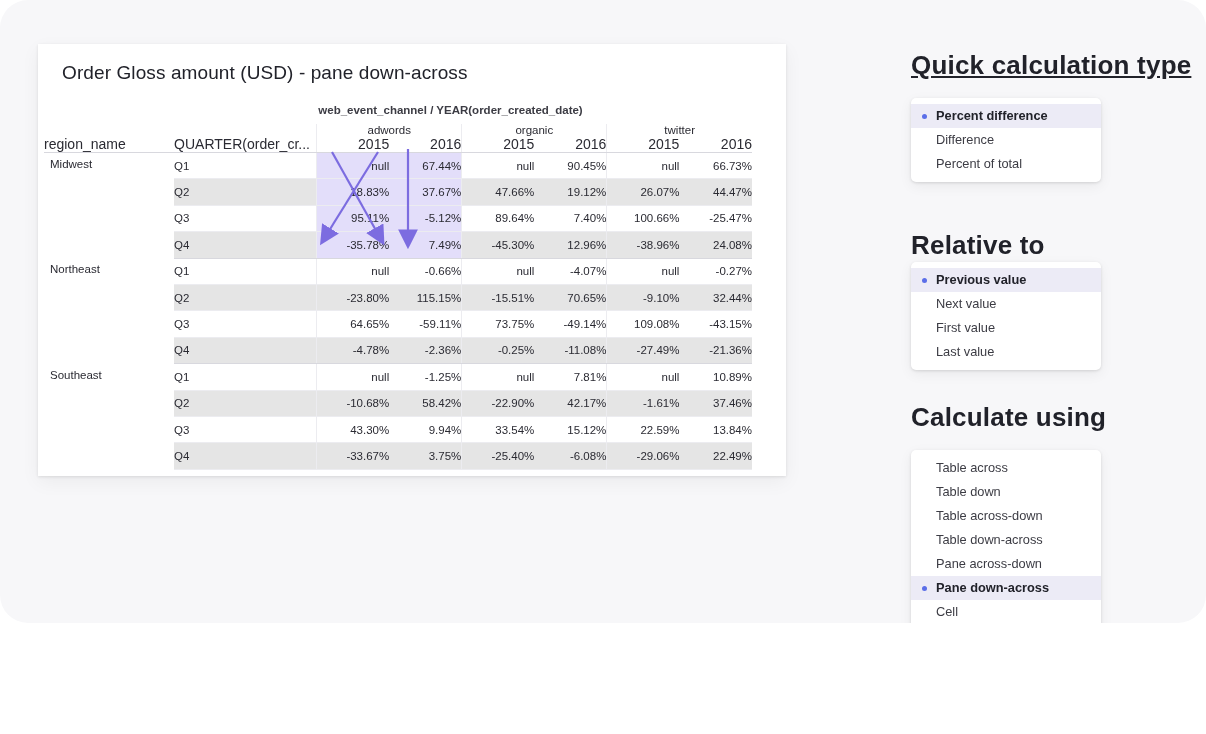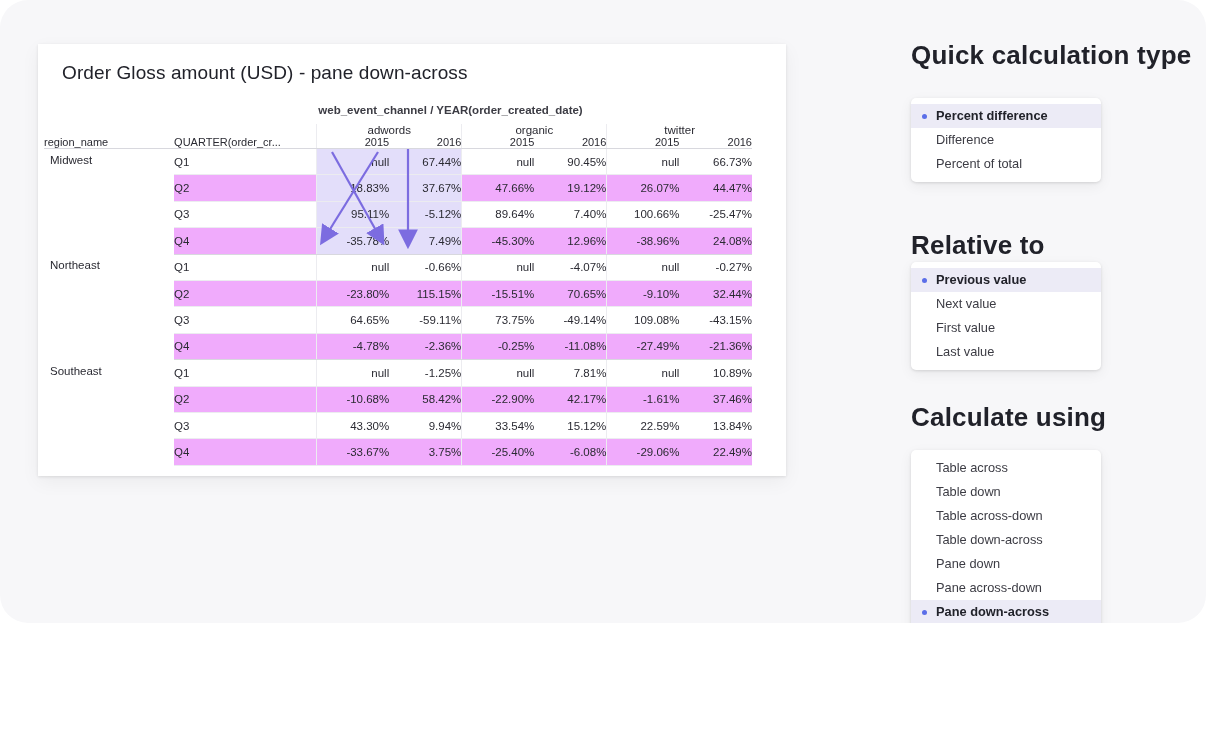--- a/index.html
+++ b/index.html
@@ -54,41 +54,41 @@
   .chan-head {
     text-align: center;
     font-size: 11.5px;
     color: #2a2a32;
     padding: 5px 0 6px 0;
   }
   .hdr-row td {
     border-bottom: 1px solid #d8d8de;
     vertical-align: bottom;
     padding-bottom: 6px;
-    font-size: 11px;
+    font-size: 14px;
     color: #2a2a32;
   }
   .hdr-left { padding-left: 6px; }
   .yr { text-align: right; padding-right: 10px; }
   .body-row td {
     height: 26.4px;
     border-bottom: 1px solid #ececf0;
   }
   .body-row td.region {
     border-bottom: none;
     padding-left: 6px;
     vertical-align: top;
     padding-top: 5px;
   }
   .region-sep {
     border-bottom: 1px solid #d8d8de !important;
   }
   .qtr { padding-left: 6px; color: #2a2a32; }
   .num { text-align: right; padding-right: 10px; color: #2a2a32; }
-  .shade { background: #f0abfc; }
+  .shade { background: #e5e5e5; }
   .sel { background: #e3defa; }
   .colline { border-left: 1px solid #ececf0; }
   
   .arrows { position: absolute; left: 0; top: 0; pointer-events: none; }
   
   .panel-title {
     position: absolute;
     font-size: 26px;
     font-weight: bold;
     color: #21222a;
@@ -284,41 +284,40 @@
         </defs>
         <g stroke="#7c6ce0" stroke-width="2.2" fill="none" marker-end="url(#ah)">
           <line x1="340" y1="28" x2="289" y2="110"></line>
           <line x1="294" y1="28" x2="340" y2="110"></line>
           <line x1="370" y1="25" x2="370" y2="112"></line>
         </g>
       </svg>
     </div>
   </div>
 
-  <div class="panel-title" style="left:911px; top:40px;">Quick calculation type</div>
+  <div class="panel-title" style="left:911px; top:50px;text-decoration:underline;">Quick calculation type</div>
   <div class="opt-list" style="left:911px; top:98px;">
     <div class="opt active">Percent difference</div>
     <div class="opt">Difference</div>
     <div class="opt">Percent of total</div>
   </div>
 
   <div class="panel-title" style="left:911px; top:230px;">Relative to</div>
   <div class="opt-list" style="left:911px; top:262px;">
     <div class="opt active">Previous value</div>
     <div class="opt">Next value</div>
     <div class="opt">First value</div>
     <div class="opt">Last value</div>
   </div>
 
   <div class="panel-title" style="left:911px; top:402px;">Calculate using</div>
   <div class="opt-list" style="left:911px; top:450px;">
     <div class="opt">Table across</div>
     <div class="opt">Table down</div>
     <div class="opt">Table across-down</div>
     <div class="opt">Table down-across</div>
-    <div class="opt">Pane down</div>
     <div class="opt">Pane across-down</div>
     <div class="opt active">Pane down-across</div>
     <div class="opt">Cell</div>
     <div class="opt">Custom order</div>
   </div>
 
 </div>
 
 </body></html>

